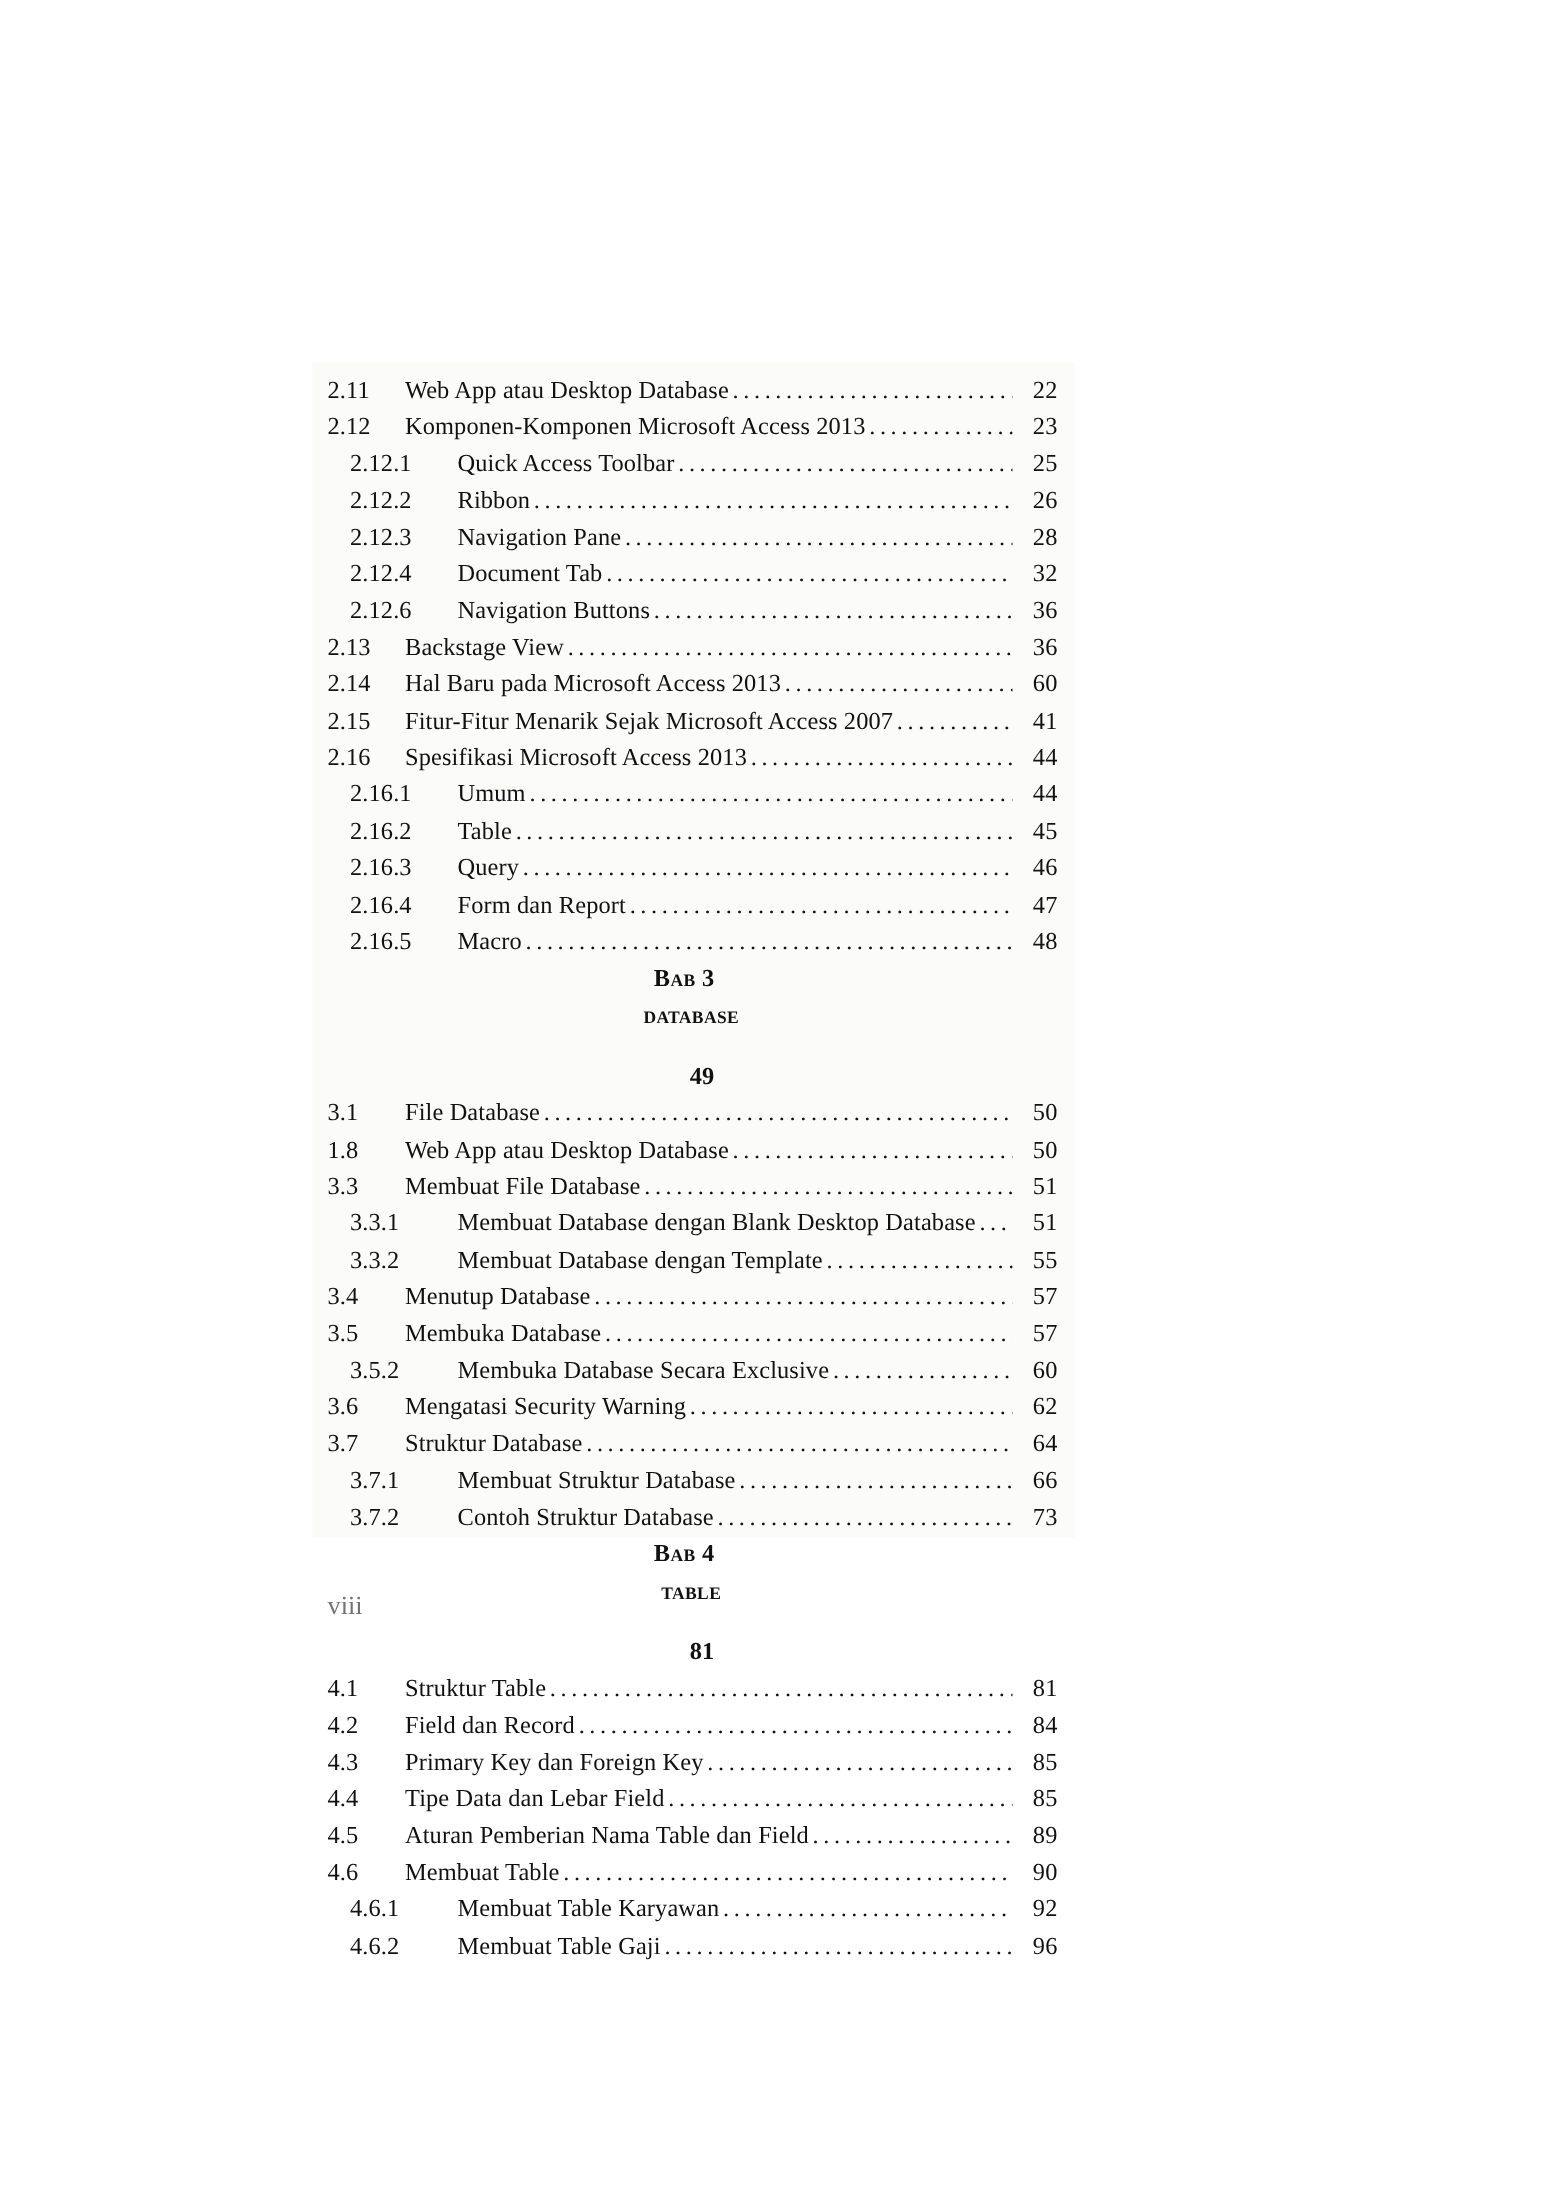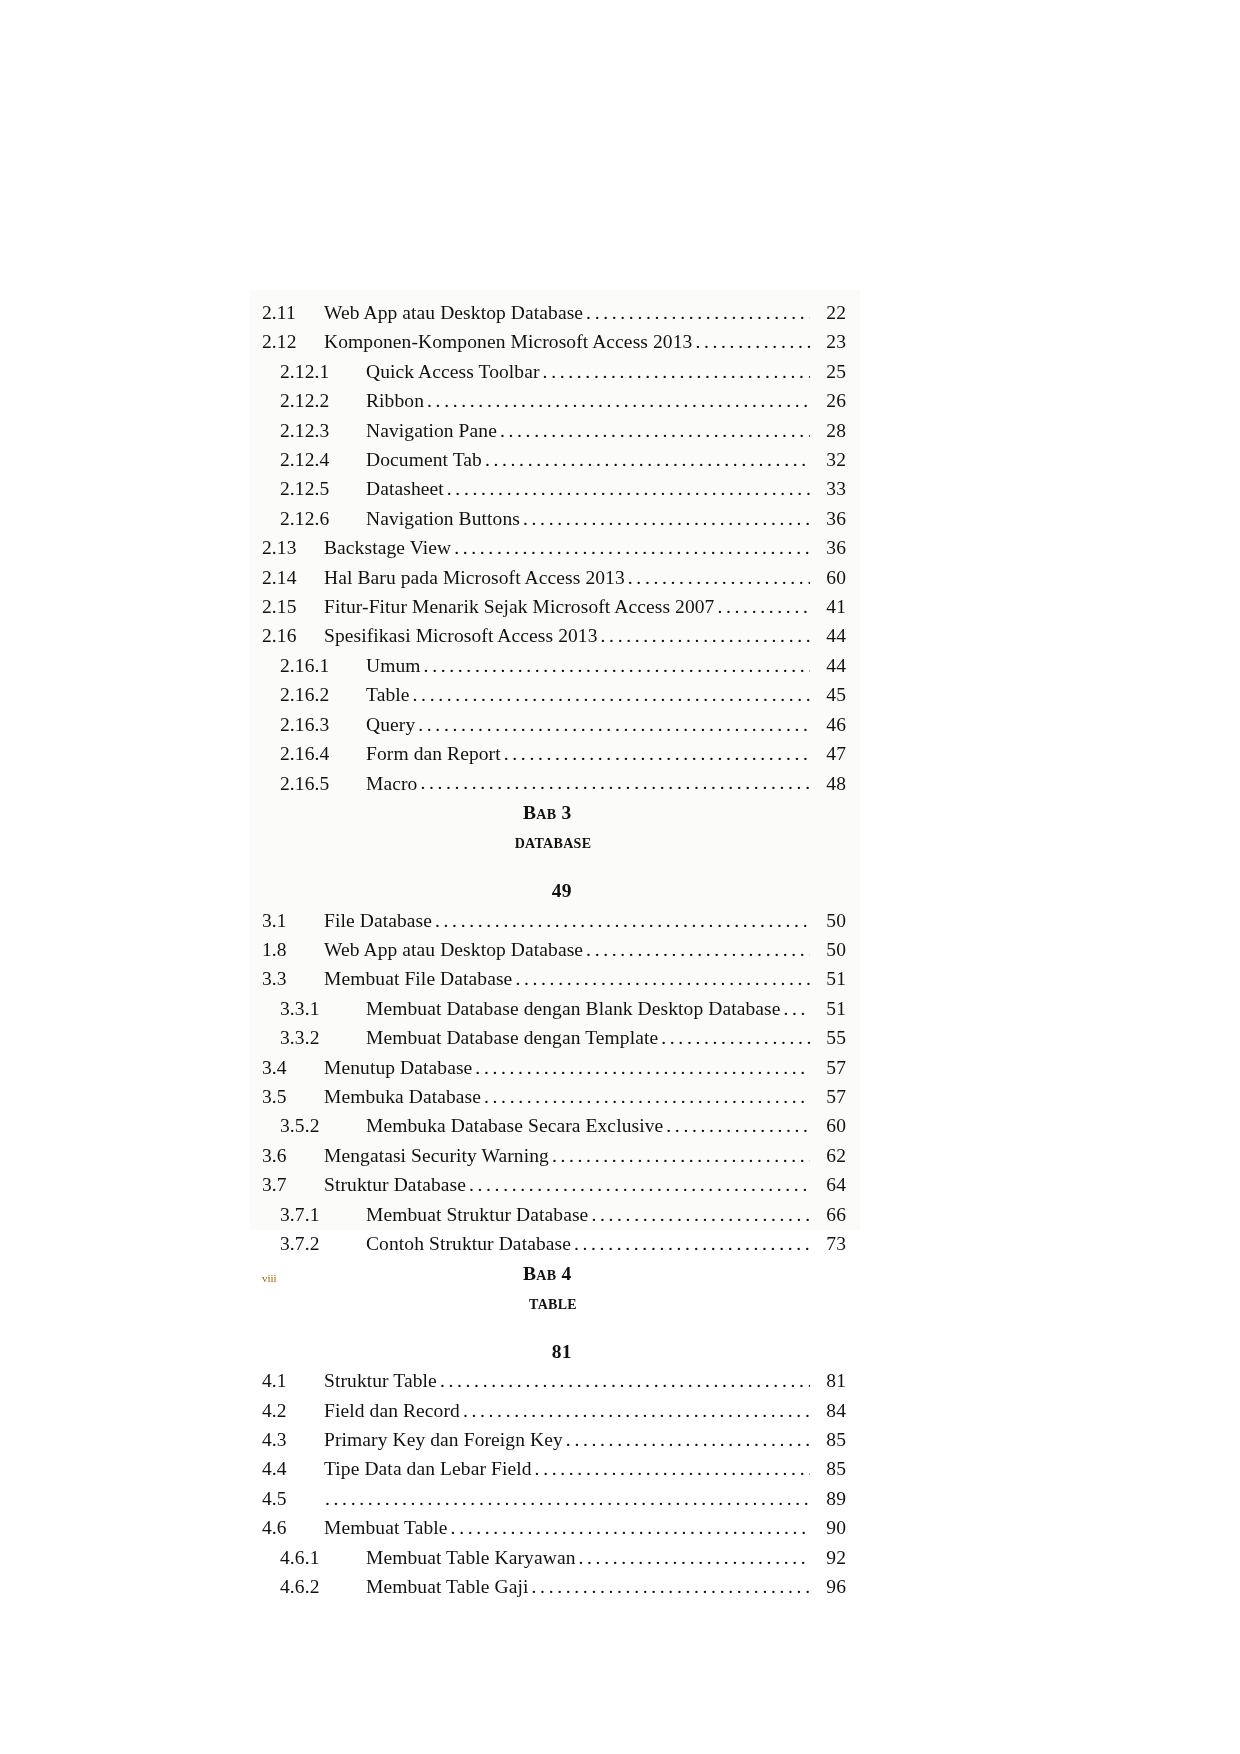--- a/index.html
+++ b/index.html
@@ -110,22 +110,22 @@
     width: 34px;
     text-align: right;
     padding-left: 1px;
   }
 
   
   #folio {
     position: absolute;
     left: 262px;
     top: 1272px;
-    font-size: 11px;
-    color: #a16207;
+    font-size: 21px;
+    color: #737373;
     font-family: "Liberation Serif", "DejaVu Serif", serif;
   }
 </style>
 </head>
 <body>
 
 <div id="page-sheet">
   <div id="scan-tint"></div>
 
   <div id="toc">
@@ -159,26 +159,20 @@
         <span class="leader"></span>
         <span class="page">28</span>
       </div>
       <div class="toc-row lvl3">
         <span class="num">2.12.4</span>
         <span class="title">Document Tab</span>
         <span class="leader"></span>
         <span class="page">32</span>
       </div>
       <div class="toc-row lvl3">
-        <span class="num">2.12.5</span>
-        <span class="title">Datasheet</span>
-        <span class="leader"></span>
-        <span class="page">33</span>
-      </div>
-      <div class="toc-row lvl3">
         <span class="num">2.12.6</span>
         <span class="title">Navigation Buttons</span>
         <span class="leader"></span>
         <span class="page">36</span>
       </div>
       <div class="toc-row lvl2">
         <span class="num">2.13</span>
         <span class="title">Backstage View</span>
         <span class="leader"></span>
         <span class="page">36</span>
@@ -334,20 +328,21 @@
         <span class="page">85</span>
       </div>
       <div class="toc-row lvl2">
         <span class="num">4.4</span>
         <span class="title">Tipe Data dan Lebar Field</span>
         <span class="leader"></span>
         <span class="page">85</span>
       </div>
       <div class="toc-row lvl2">
         <span class="num">4.5</span>
+        <span class="title">Aturan Pemberian Nama Table dan Field</span>
         <span class="leader"></span>
         <span class="page">89</span>
       </div>
       <div class="toc-row lvl2">
         <span class="num">4.6</span>
         <span class="title">Membuat Table</span>
         <span class="leader"></span>
         <span class="page">90</span>
       </div>
       <div class="toc-row lvl3">

